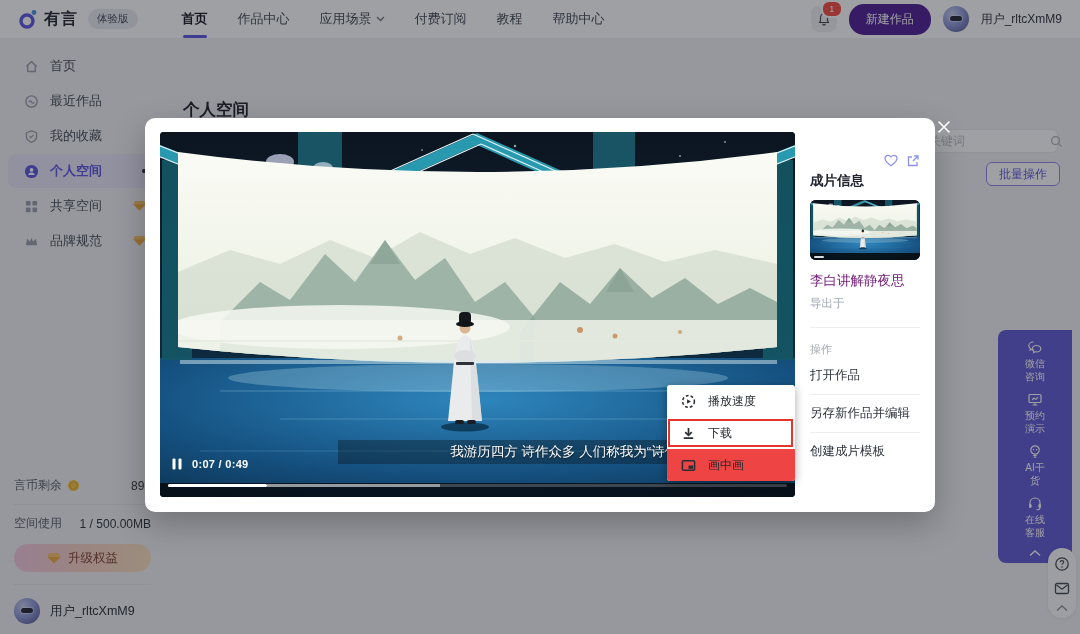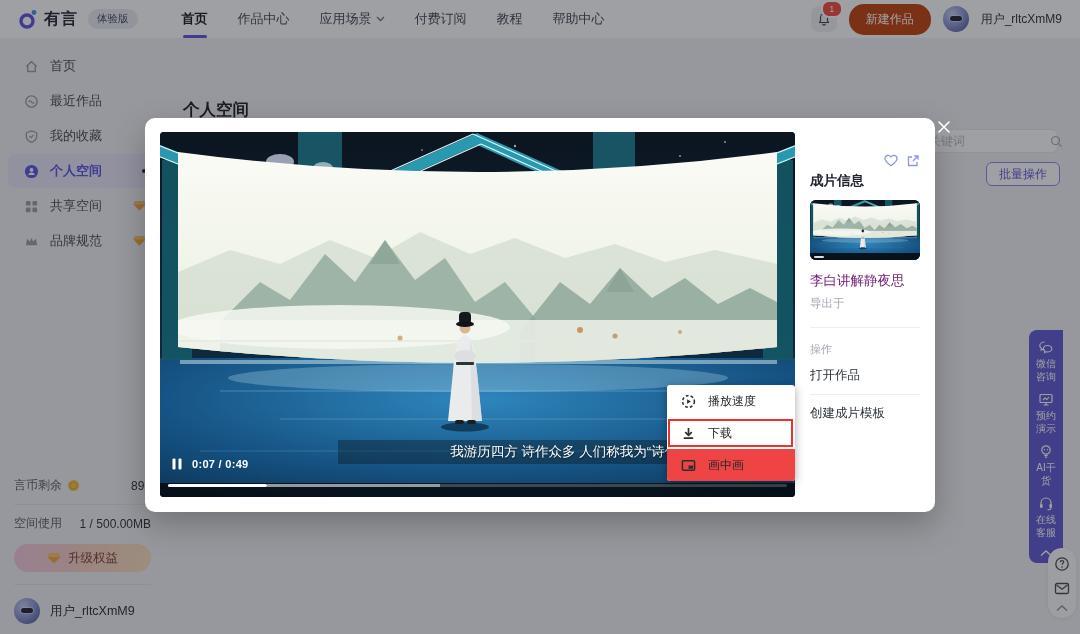--- a/index.html
+++ b/index.html
@@ -18,21 +18,21 @@
     cursor:pointer;display:flex;align-items:center;gap:4px;}
   .topnav .nav-item.active{color:#14171f;font-weight:700;}
   .topnav .nav-item.active::after{content:"";position:absolute;left:1px;right:1px;bottom:0;
     height:3px;border-radius:2px;background:#5b53e0;}
   .top-right{margin-left:auto;display:flex;align-items:center;gap:12px;}
   .bell-wrap{position:relative;width:26px;height:26px;border-radius:8px;background:#eef0f4;
     display:flex;align-items:center;justify-content:center;}
   .bell-badge{position:absolute;top:-6px;right:-6px;min-width:14px;height:14px;border-radius:8px;
     background:#f4483d;color:#fff;font-size:9px;line-height:14px;text-align:center;
     border:2px solid #fff;padding:0 2px;box-sizing:content-box;}
-  .new-work-btn{background:#c2410c;color:#fff;border:none;border-radius:15px;font-size:12px;
+  .new-work-btn{background:#4c1d95;color:#fff;border:none;border-radius:15px;font-size:12px;
     padding:7px 17px;cursor:pointer;}
   .username{font-size:12px;color:#2a2f3a;}
 
   
   .workspace{position:absolute;left:0;top:38px;right:0;bottom:0;background:#f1f2f4;}
 
   
   .side-nav{position:absolute;left:8px;top:11px;width:150px;}
   .side-item{height:34px;margin-bottom:1px;display:flex;align-items:center;gap:11px;
     padding:0 12px 0 16px;border-radius:8px;font-size:13px;color:#414855;cursor:pointer;}
@@ -57,22 +57,22 @@
   .tab.active{background:#fff;color:#14171f;font-weight:700;box-shadow:0 1px 2px rgba(0,0,0,.05);}
   .search-box{position:absolute;right:22px;top:91px;width:176px;height:24px;background:#fff;
     border:1px solid #e7e8ec;border-radius:6px;display:flex;align-items:center;padding:0 8px;box-sizing:border-box;}
   .search-box input{border:none;outline:none;flex:1;font-size:12px;color:#333;background:transparent;
     font-family:inherit;}
   .search-box input::placeholder{color:#b9bec8;}
   .batch-btn{position:absolute;right:20px;top:124px;height:24px;padding:0 12px;border-radius:6px;
     background:#fff;border:1px solid #8d86ec;color:#5b53e0;font-size:12px;cursor:pointer;}
 
   
-  .float-toolbar{position:absolute;right:17px;top:330px;width:34px;background:#5d56d4;
-    border-radius:8px 0 0 8px;padding:10px 0 6px;display:flex;flex-direction:column;align-items:center;z-index:2;}
+  .float-toolbar{position:absolute;right:8px;top:330px;width:42px;background:#5d56d4;
+    border-radius:8px 0 0 8px;padding:10px 16px 6px;display:flex;flex-direction:column;align-items:center;z-index:2;}
   .ft-item{display:flex;flex-direction:column;align-items:center;margin-bottom:9px;cursor:pointer;}
   .ft-item svg{color:#fff;}
   .ft-label{width:24px;font-size:10px;line-height:1.25;color:#fff;text-align:center;
     word-break:break-all;margin-top:3px;}
   .ft-chevron{margin-top:2px;cursor:pointer;display:flex;}
 
   
   .corner-toolbar{position:absolute;left:1048px;top:548px;width:28px;background:#fbfcfd;
     border-radius:14px;padding:8px 0 6px;display:flex;flex-direction:column;align-items:center;gap:10px;
     box-shadow:0 1px 4px rgba(0,0,0,.08);z-index:2;}
@@ -506,20 +506,21 @@
           </svg>
         <span class="thumb-strip">
             <i></i>
           </span>
       </div>
       <div class="vtitle">李白讲解静夜思</div>
       <div class="exported">导出于</div>
       <div class="i-div"></div>
       <div class="ops-label">操作</div>
       <div class="op-item">打开作品</div>
+      <div class="op-item">另存新作品并编辑</div>
       <div class="op-item">创建成片模板</div>
     </aside>
   </section>
 
   <button class="modal-close">
     <svg width="16" height="16" viewBox="0 0 16 16">
         <path d="M3,3 L13,13 M13,3 L3,13" stroke="#fff" stroke-width="1.6" stroke-linecap="round"></path>
       </svg>
   </button>
 

